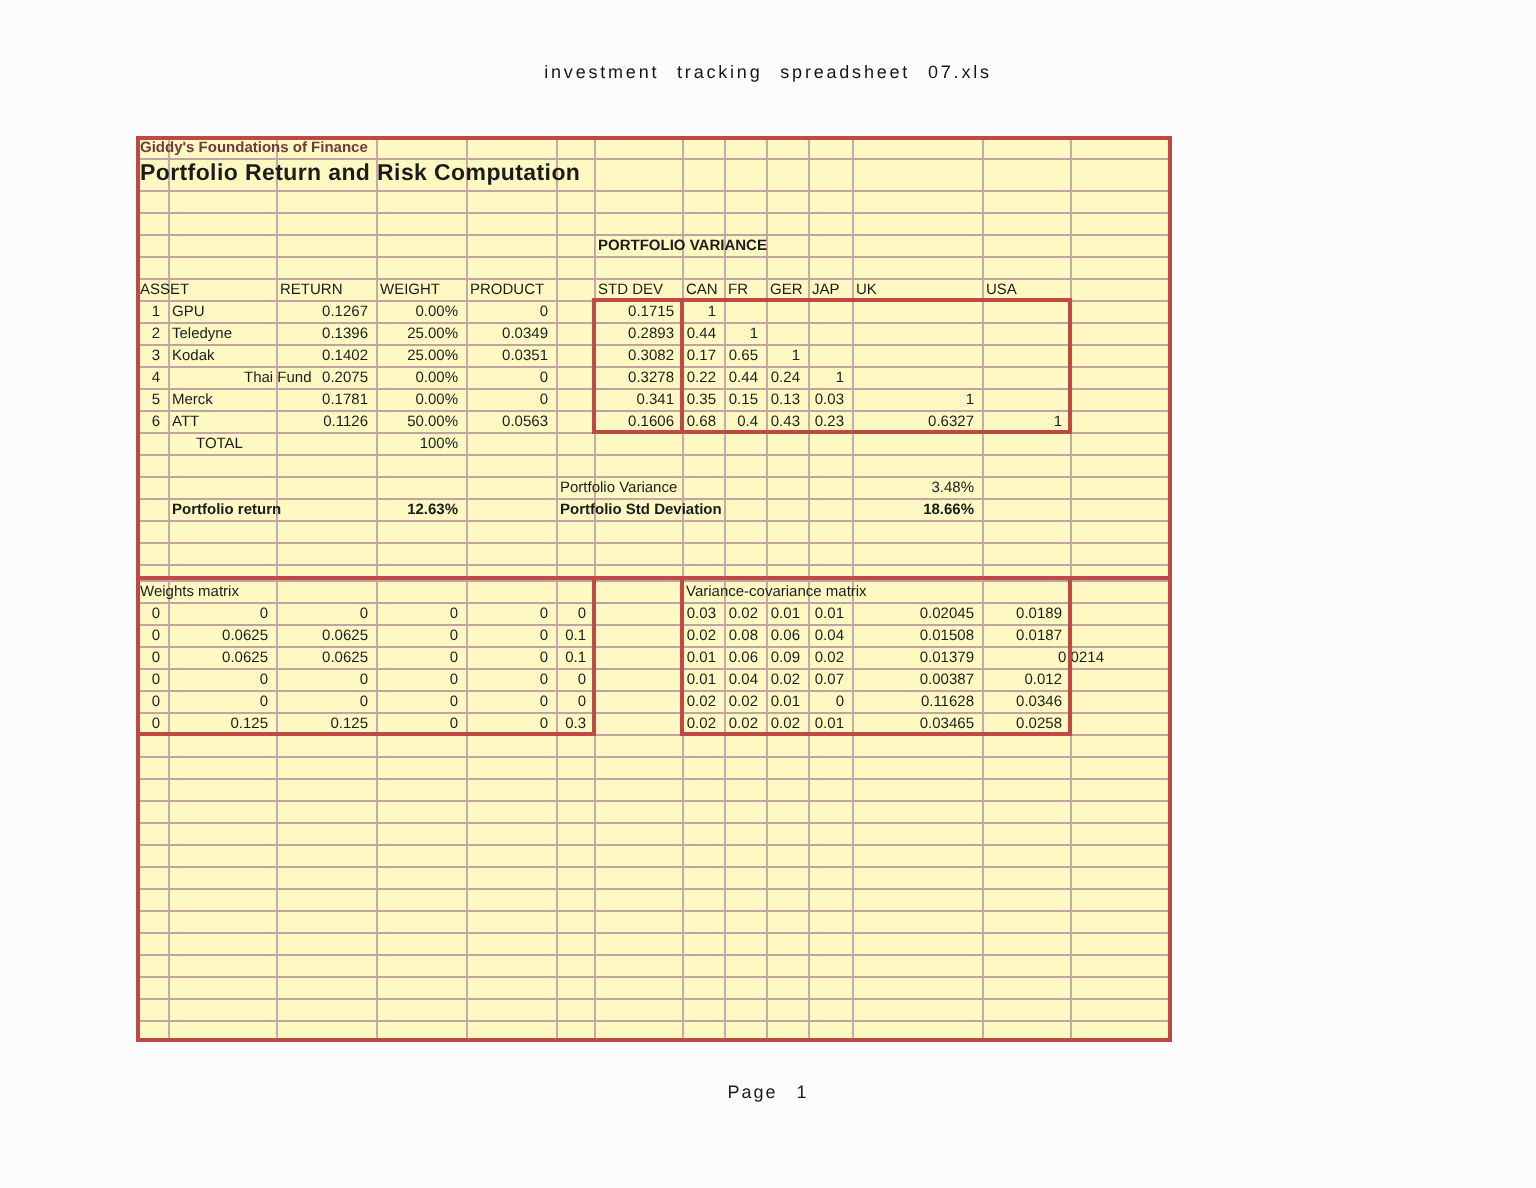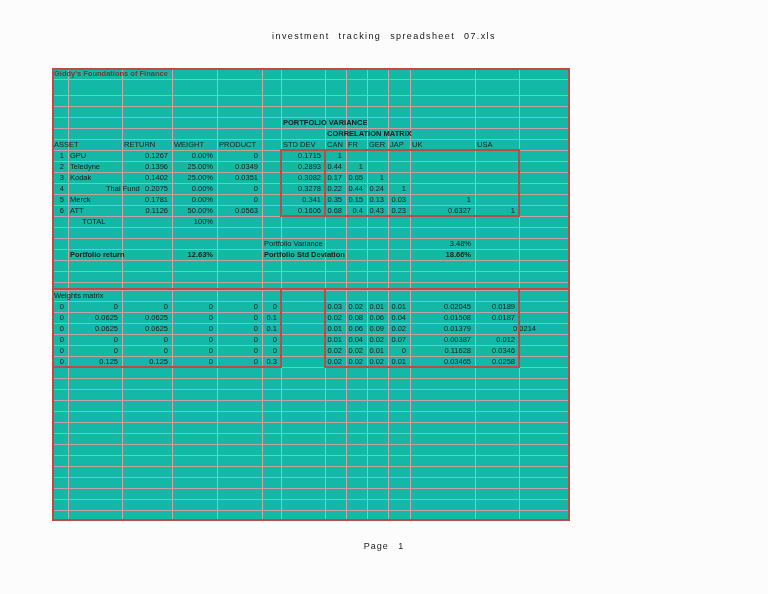--- a/index.html
+++ b/index.html
@@ -1,20 +1,20 @@
 <!DOCTYPE html>
 <html><head>
 <meta charset="utf-8">
 <style>
   *{margin:0;padding:0;box-sizing:border-box}
   html,body{width:768px;height:594px;background:#fcfcfc;overflow:hidden;
     font-family:"Liberation Sans", sans-serif;}
   .doc-title{position:absolute;top:31px;left:0;width:100%;text-align:center;
     font-size:9px;color:#141414;letter-spacing:1.4px;word-spacing:5px;white-space:nowrap}
-  .sheet{position:absolute;left:52px;top:68px;width:518px;height:453px;background:#14b8a6}
+  .sheet{position:absolute;left:68px;top:68px;width:518px;height:453px;background:#fef9c3}
   .gridlines,.cells{position:absolute;left:0;top:0;width:100%;height:100%}
   .vl{position:absolute;top:0;bottom:0;width:1px;background:#cda6a6}
   .hl{position:absolute;left:0;right:0;height:1px;background:#c3a2a2}
   .cell{position:absolute;font-size:7.5px;color:#1b1b1b;white-space:nowrap;
     padding-left:2px;overflow:visible;z-index:3}
   .ar{text-align:right;padding-right:3px;padding-left:0}
   .b{font-weight:bold}
   .maroon{color:#6e3a3a}
   .h2{font-size:11.5px;font-weight:bold;letter-spacing:.2px}
   .tbox{position:absolute;border:2px solid #bf4a45;z-index:4;pointer-events:none}
@@ -88,22 +88,22 @@
         <div class="hl" style="top: 387px;"></div>
         <div class="hl" style="top: 398px;"></div>
         <div class="hl" style="top: 409px;"></div>
         <div class="hl" style="top: 420px;"></div>
         <div class="hl" style="top: 431px;"></div>
         <div class="hl" style="top: 442px;"></div>
         <div class="hl" style="top: 451px;"></div>
       </div>
     <div class="cells" id="cells">
         <div class="cell b maroon" style="left: 0px; top: 0px; width: 209px; height: 11px; line-height: 11px;">Giddy's Foundations of Finance</div>
+        <div class="cell h2" style="left: 0px; top: 11px; width: 228px; height: 16px; line-height: 16px;">Portfolio Return and Risk Computation</div>
         <div class="cell b" style="left: 229px; top: 49px; width: 193px; height: 11px; line-height: 11px;">PORTFOLIO VARIANCE</div>
-        <div class="cell b" style="left: 273px; top: 60px; width: 193px; height: 11px; line-height: 11px;">CORRELATION MATRIX</div>
         <div class="cell " style="left: 0px; top: 71px; width: 69px; height: 11px; line-height: 11px;">ASSET</div>
         <div class="cell " style="left: 70px; top: 71px; width: 49px; height: 11px; line-height: 11px;">RETURN</div>
         <div class="cell " style="left: 120px; top: 71px; width: 44px; height: 11px; line-height: 11px;">WEIGHT</div>
         <div class="cell " style="left: 165px; top: 71px; width: 44px; height: 11px; line-height: 11px;">PRODUCT</div>
         <div class="cell " style="left: 229px; top: 71px; width: 43px; height: 11px; line-height: 11px;">STD DEV</div>
         <div class="cell " style="left: 273px; top: 71px; width: 20px; height: 11px; line-height: 11px;">CAN</div>
         <div class="cell " style="left: 294px; top: 71px; width: 20px; height: 11px; line-height: 11px;">FR</div>
         <div class="cell " style="left: 315px; top: 71px; width: 20px; height: 11px; line-height: 11px;">GER</div>
         <div class="cell " style="left: 336px; top: 71px; width: 21px; height: 11px; line-height: 11px;">JAP</div>
         <div class="cell " style="left: 358px; top: 71px; width: 64px; height: 11px; line-height: 11px;">UK</div>
@@ -167,20 +167,21 @@
         <div class="cell ar " style="left: 423px; top: 137px; width: 43px; height: 11px; line-height: 11px;">1</div>
         <div class="cell " style="left: 16px; top: 148px; width: 53px; height: 11px; line-height: 11px; margin-left: 12px;">TOTAL</div>
         <div class="cell ar " style="left: 120px; top: 148px; width: 44px; height: 11px; line-height: 11px;">100%</div>
         <div class="cell " style="left: 210px; top: 170px; width: 125px; height: 11px; line-height: 11px;">Portfolio Variance</div>
         <div class="cell ar " style="left: 358px; top: 170px; width: 64px; height: 11px; line-height: 11px;">3.48%</div>
         <div class="cell b" style="left: 16px; top: 181px; width: 103px; height: 11px; line-height: 11px;">Portfolio return</div>
         <div class="cell ar b" style="left: 120px; top: 181px; width: 44px; height: 11px; line-height: 11px;">12.63%</div>
         <div class="cell b" style="left: 210px; top: 181px; width: 125px; height: 11px; line-height: 11px;">Portfolio Std Deviation</div>
         <div class="cell ar b" style="left: 358px; top: 181px; width: 64px; height: 11px; line-height: 11px;">18.66%</div>
         <div class="cell " style="left: 0px; top: 222px; width: 164px; height: 11px; line-height: 11px;">Weights matrix</div>
+        <div class="cell " style="left: 273px; top: 222px; width: 193px; height: 11px; line-height: 11px;">Variance-covariance matrix</div>
         <div class="cell ar " style="left: 0px; top: 233px; width: 15px; height: 11px; line-height: 11px;">0</div>
         <div class="cell ar " style="left: 273px; top: 233px; width: 20px; height: 11px; line-height: 11px;">0.03</div>
         <div class="cell ar " style="left: 16px; top: 233px; width: 53px; height: 11px; line-height: 11px;">0</div>
         <div class="cell ar " style="left: 294px; top: 233px; width: 20px; height: 11px; line-height: 11px;">0.02</div>
         <div class="cell ar " style="left: 70px; top: 233px; width: 49px; height: 11px; line-height: 11px;">0</div>
         <div class="cell ar " style="left: 315px; top: 233px; width: 20px; height: 11px; line-height: 11px;">0.01</div>
         <div class="cell ar " style="left: 120px; top: 233px; width: 44px; height: 11px; line-height: 11px;">0</div>
         <div class="cell ar " style="left: 336px; top: 233px; width: 21px; height: 11px; line-height: 11px;">0.01</div>
         <div class="cell ar " style="left: 165px; top: 233px; width: 44px; height: 11px; line-height: 11px;">0</div>
         <div class="cell ar " style="left: 358px; top: 233px; width: 64px; height: 11px; line-height: 11px;">0.02045</div>

